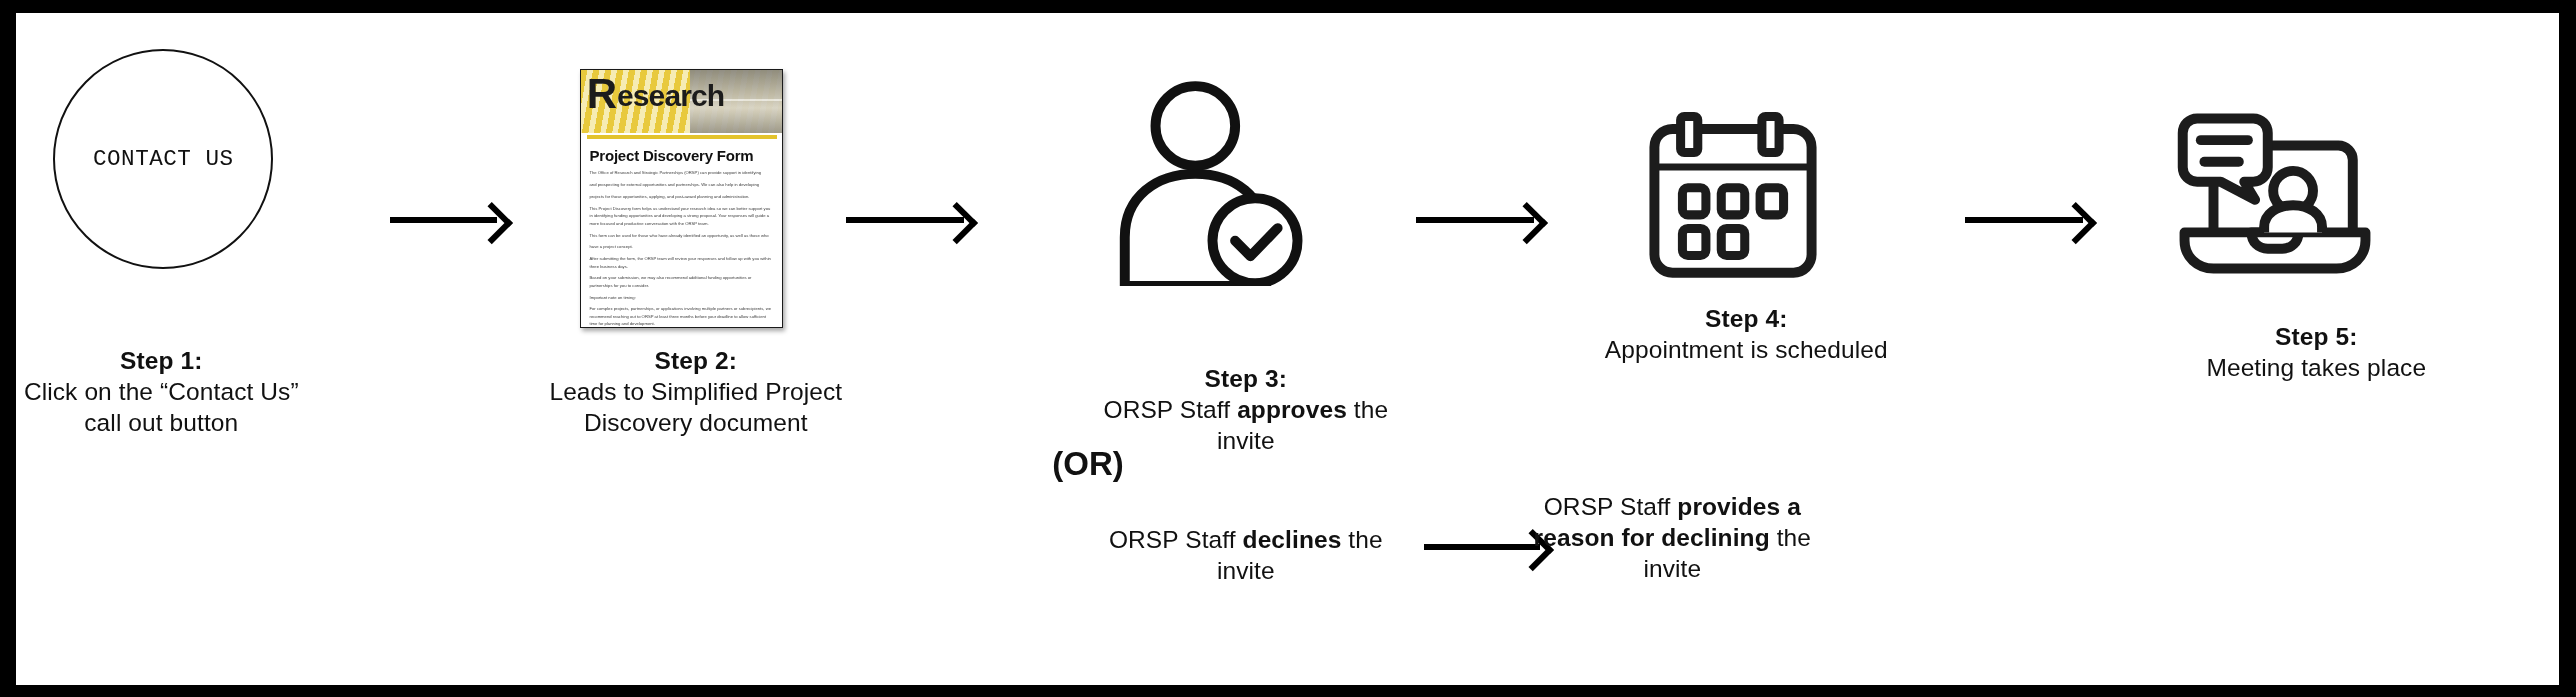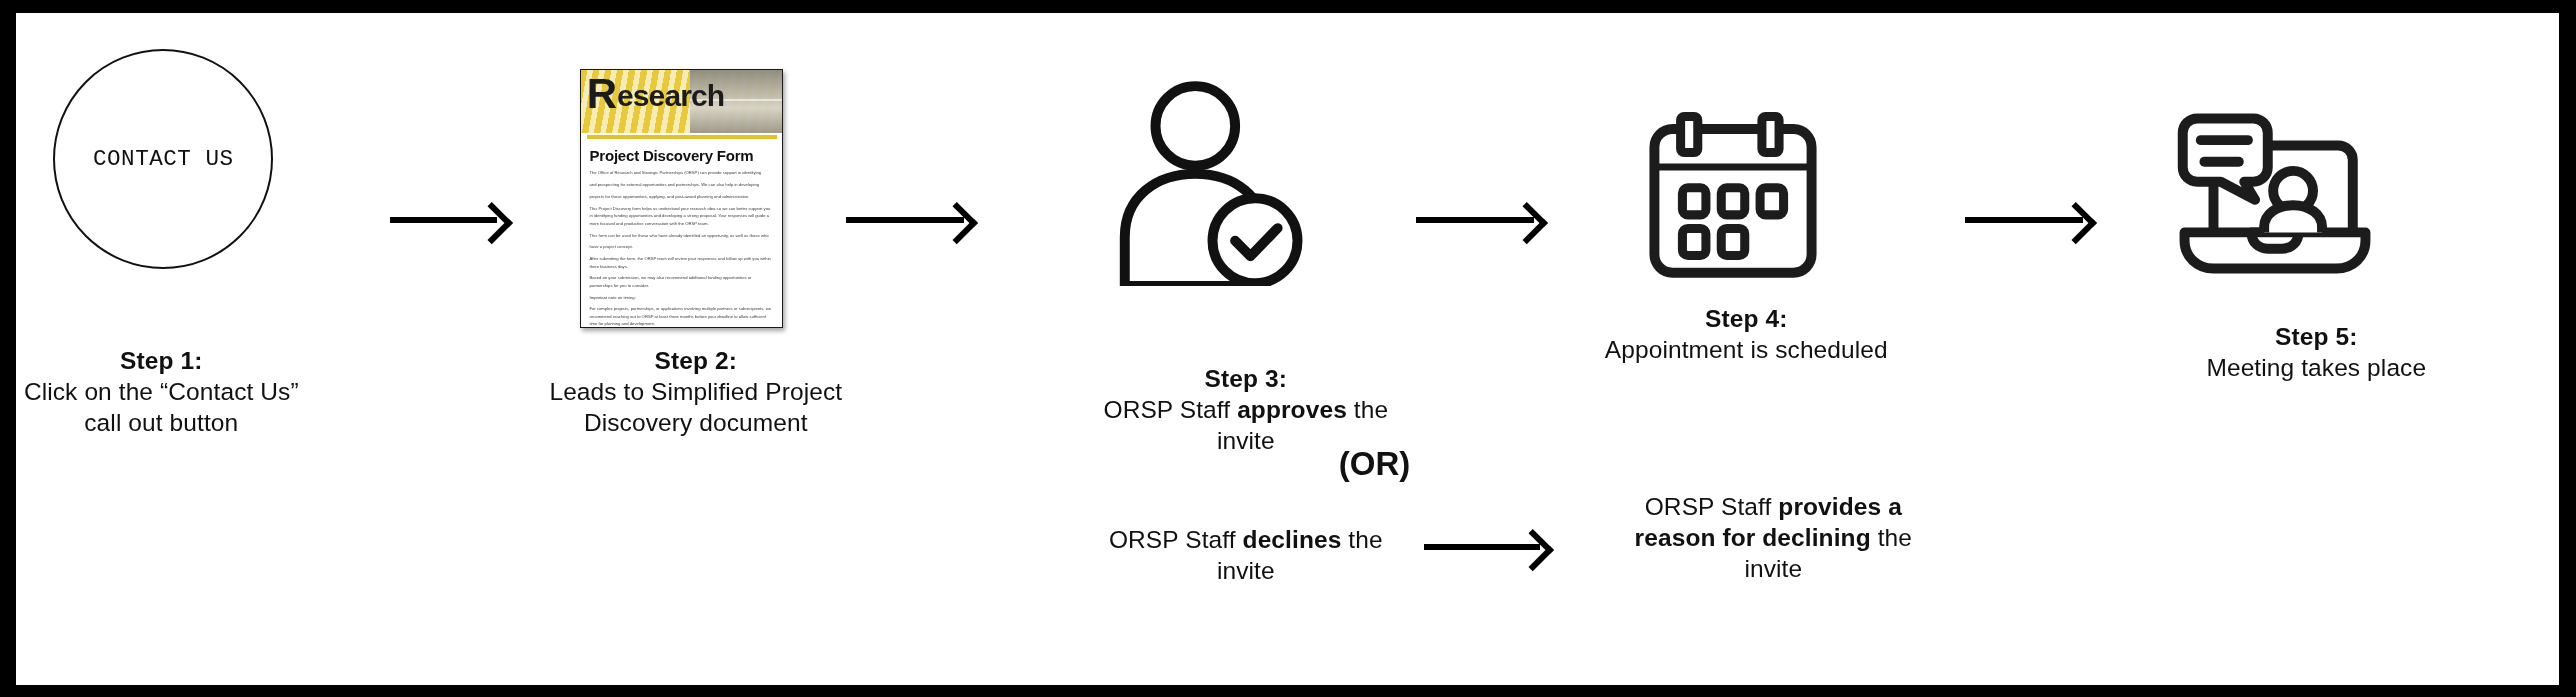--- a/index.html
+++ b/index.html
@@ -174,33 +174,33 @@
       <circle cx="150" cy="180" r="47" stroke="#111" stroke-width="11"></circle>
       <path d="M128 180 L145 197 L175 166" stroke="#111" stroke-width="11" stroke-linecap="round" stroke-linejoin="round" fill="none"></path>
     </svg>
   </div>
   <div class="stage label" style="left:1012px;top:308px;width:435px;margin-top:42px;">
     <span class="hd">Step 3:</span>
     <span>ORSP Staff </span><b>approves</b><span> the</span><br>
     <span>invite</span>
   </div>
 
-  <div class="stage" style="left:959px;top:432px;width:435px;text-align:right;font-size:33px;font-weight:700;color:#111;">(OR)</div>
+  <div class="stage" style="left:1036px;top:432px;width:435px;text-align:left;font-size:33px;font-weight:700;color:#111;">(OR)</div>
 
   <div class="stage label" style="left:1012px;top:511px;width:435px;">
     <span>ORSP Staff </span><b>declines</b><span> the</span><br>
     <span>invite</span>
   </div>
 
   <div class="arrow" style="left:1408px;top:509px;width:145px;height:51px;">
     <div class="shaft" style="width:116px;"></div>
     <div class="head" style="left:94px;"></div>
   </div>
 
-  <div class="stage label" style="left:1567px;top:478px;width:380px;text-align:center;">
+  <div class="stage label" style="left:1466px;top:478px;width:380px;text-align:center;">
     <span>ORSP Staff </span><b>provides a</b><br>
     <b>reason for declining</b><span> the</span><br>
     <span>invite</span>
   </div>
 
   <div class="arrow" style="left:1400px;top:181px;width:145px;height:53px;">
     <div class="shaft" style="width:118px;"></div>
     <div class="head" style="left:96px;"></div>
   </div>
 

